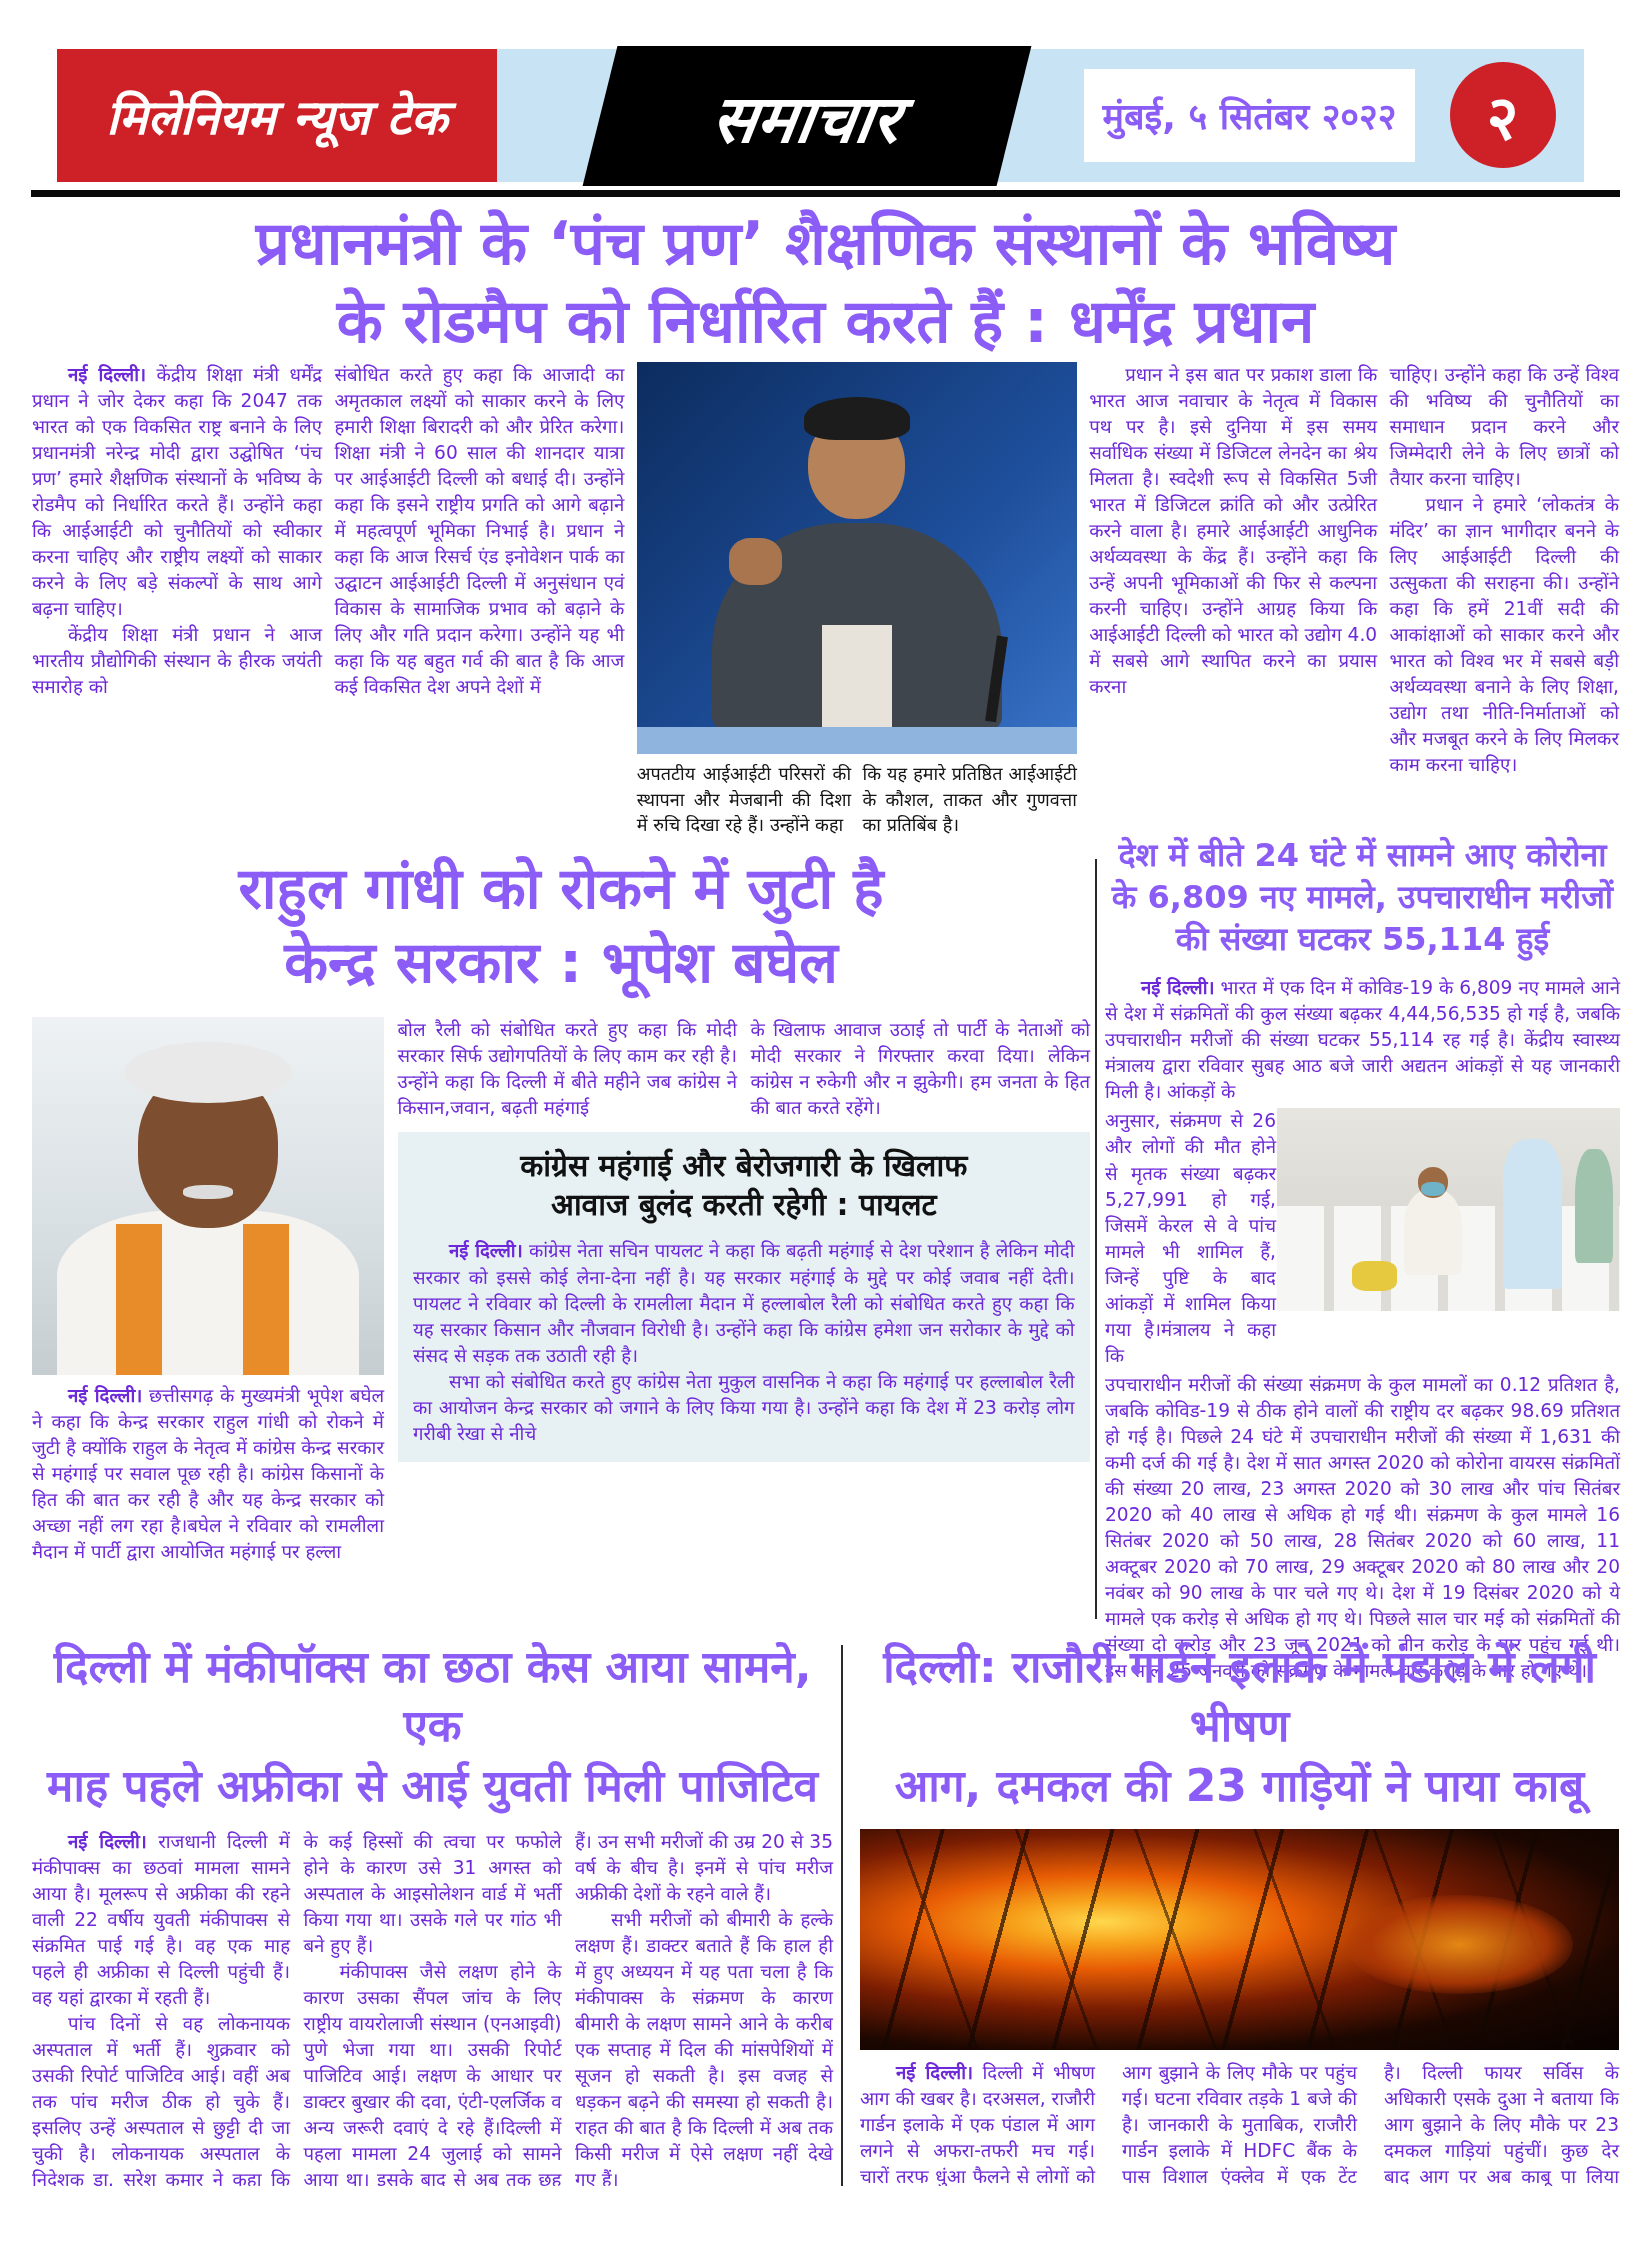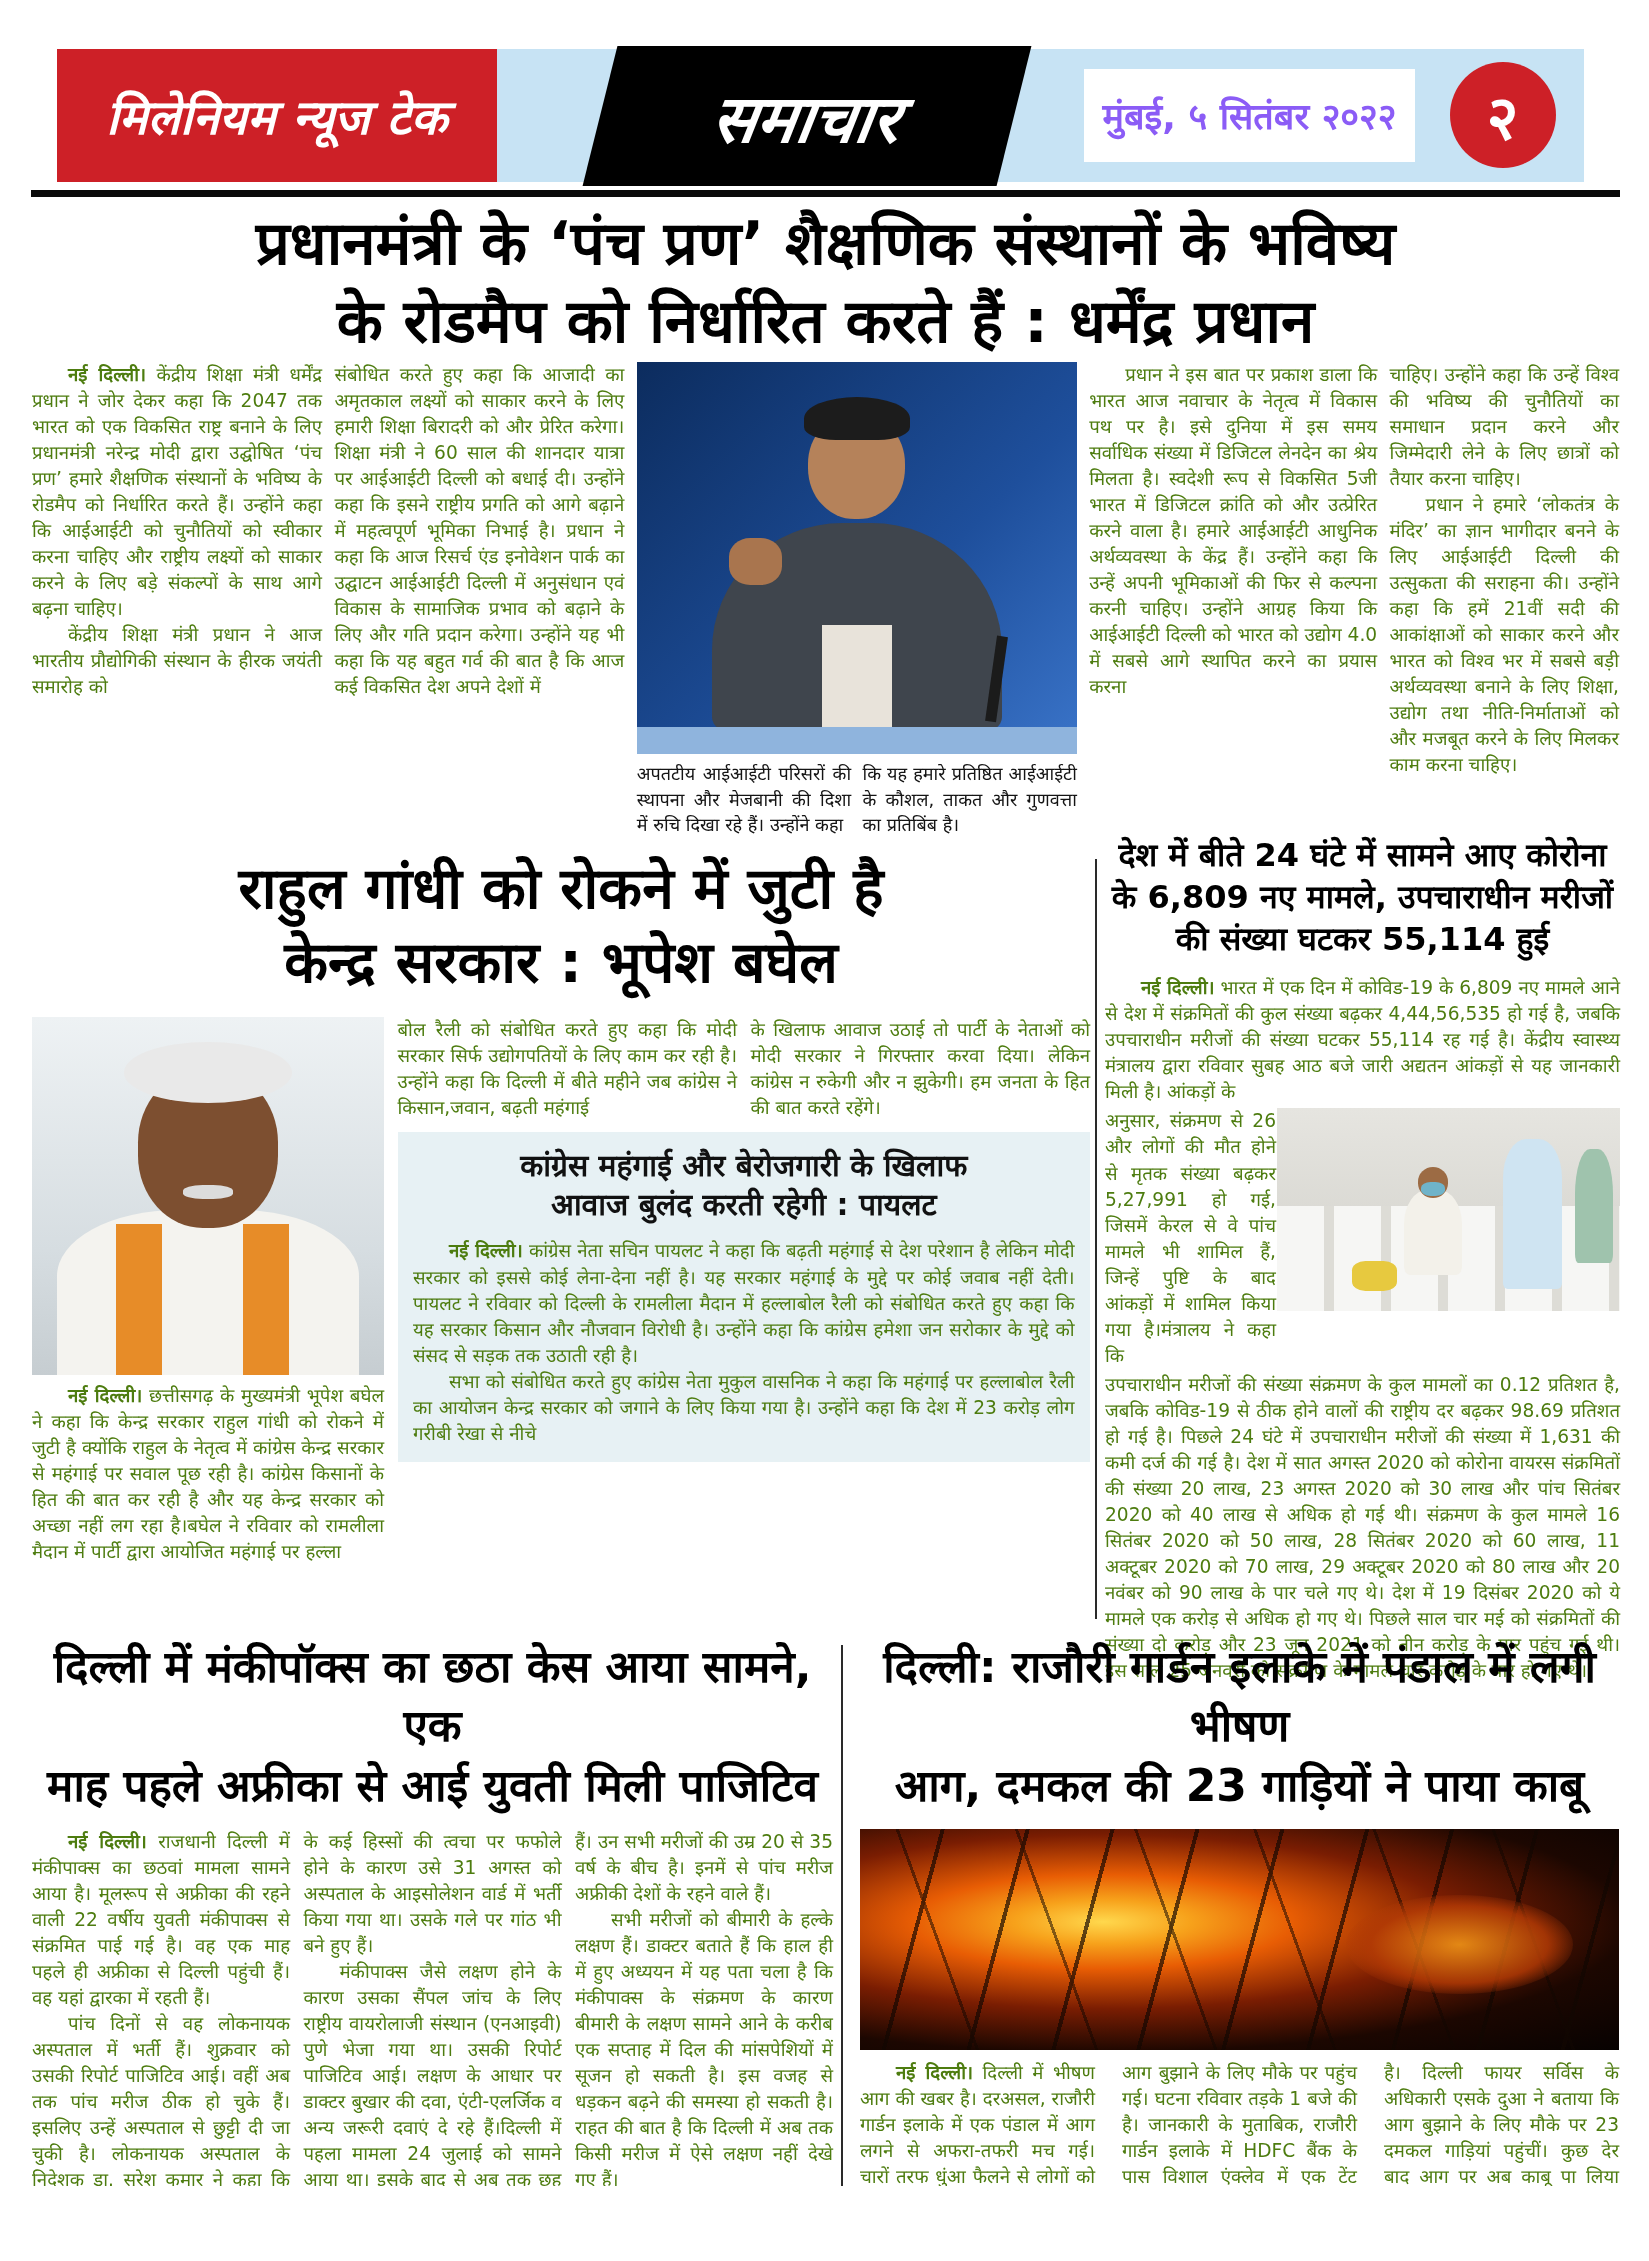--- a/index.html
+++ b/index.html
@@ -15,27 +15,27 @@
   .section-banner span{color:#fff;font-size:66px;font-weight:800;font-style:italic;transform:skewX(6deg);}
   .date-box{position:absolute;left:587px;top:19.7px;width:331px;height:93px;background:#fff;
         display:flex;align-items:center;justify-content:center;}
   .date-box span{font-size:36px;font-weight:800;color:#8b5cf6;white-space:nowrap;}
   .page-badge{position:absolute;right:28.5px;top:13px;width:106px;height:106px;border-radius:50%;
         background:#cd2027;display:flex;align-items:center;justify-content:center;}
   .page-badge span{color:#fff;font-size:61px;font-weight:800;}
   .top-rule{position:absolute;left:31px;top:190px;width:1589px;height:7.2px;background:#0a0a0a;}
   .bottom-rule{position:absolute;left:0;top:2244px;width:1624px;height:9.3px;background:#0a0a0a;}
   
-  .hl{font-weight:800;color:#000000;text-align:center;line-height:1.3;}
+  .hl{font-weight:800;color:#8b5cf6;text-align:center;line-height:1.3;}
   .lead-hl{position:absolute;left:31px;top:204px;width:1589px;font-size:60px;}
   .baghel-hl{font-size:57px;margin:0 0 17.6px 0;}
   .corona-hl{font-size:32px;line-height:1.32;margin:0 0 14.5px 0;font-weight:700;}
   .sub-hl{font-size:44px;line-height:1.35;margin:0 0 13.5px 0;}
   
-  .bt{font-size:18.6px;line-height:1.40;text-align:justify;color:#4d7c0f;}
+  .bt{font-size:18.6px;line-height:1.40;text-align:justify;color:#6d28d9;}
   .bt p{margin:0;}
   .bt p.ind{text-indent:36px;}
   .bt b{font-weight:800;}
   .cap{font-size:18px;line-height:1.42;text-align:justify;color:#141414;}
   
   .lead-body{position:absolute;left:32px;top:362px;width:1587px;display:flex;gap:12.4px;}
   .lead-c1{width:290px;}.lead-c2{width:290px;}.lead-cphoto{width:440px;}
   .lead-c4{width:288px;}.lead-c5{flex:1;}
   .caption-row{display:flex;gap:11.4px;margin-top:7.2px;}
   .caption-row .cap{flex:1;}

